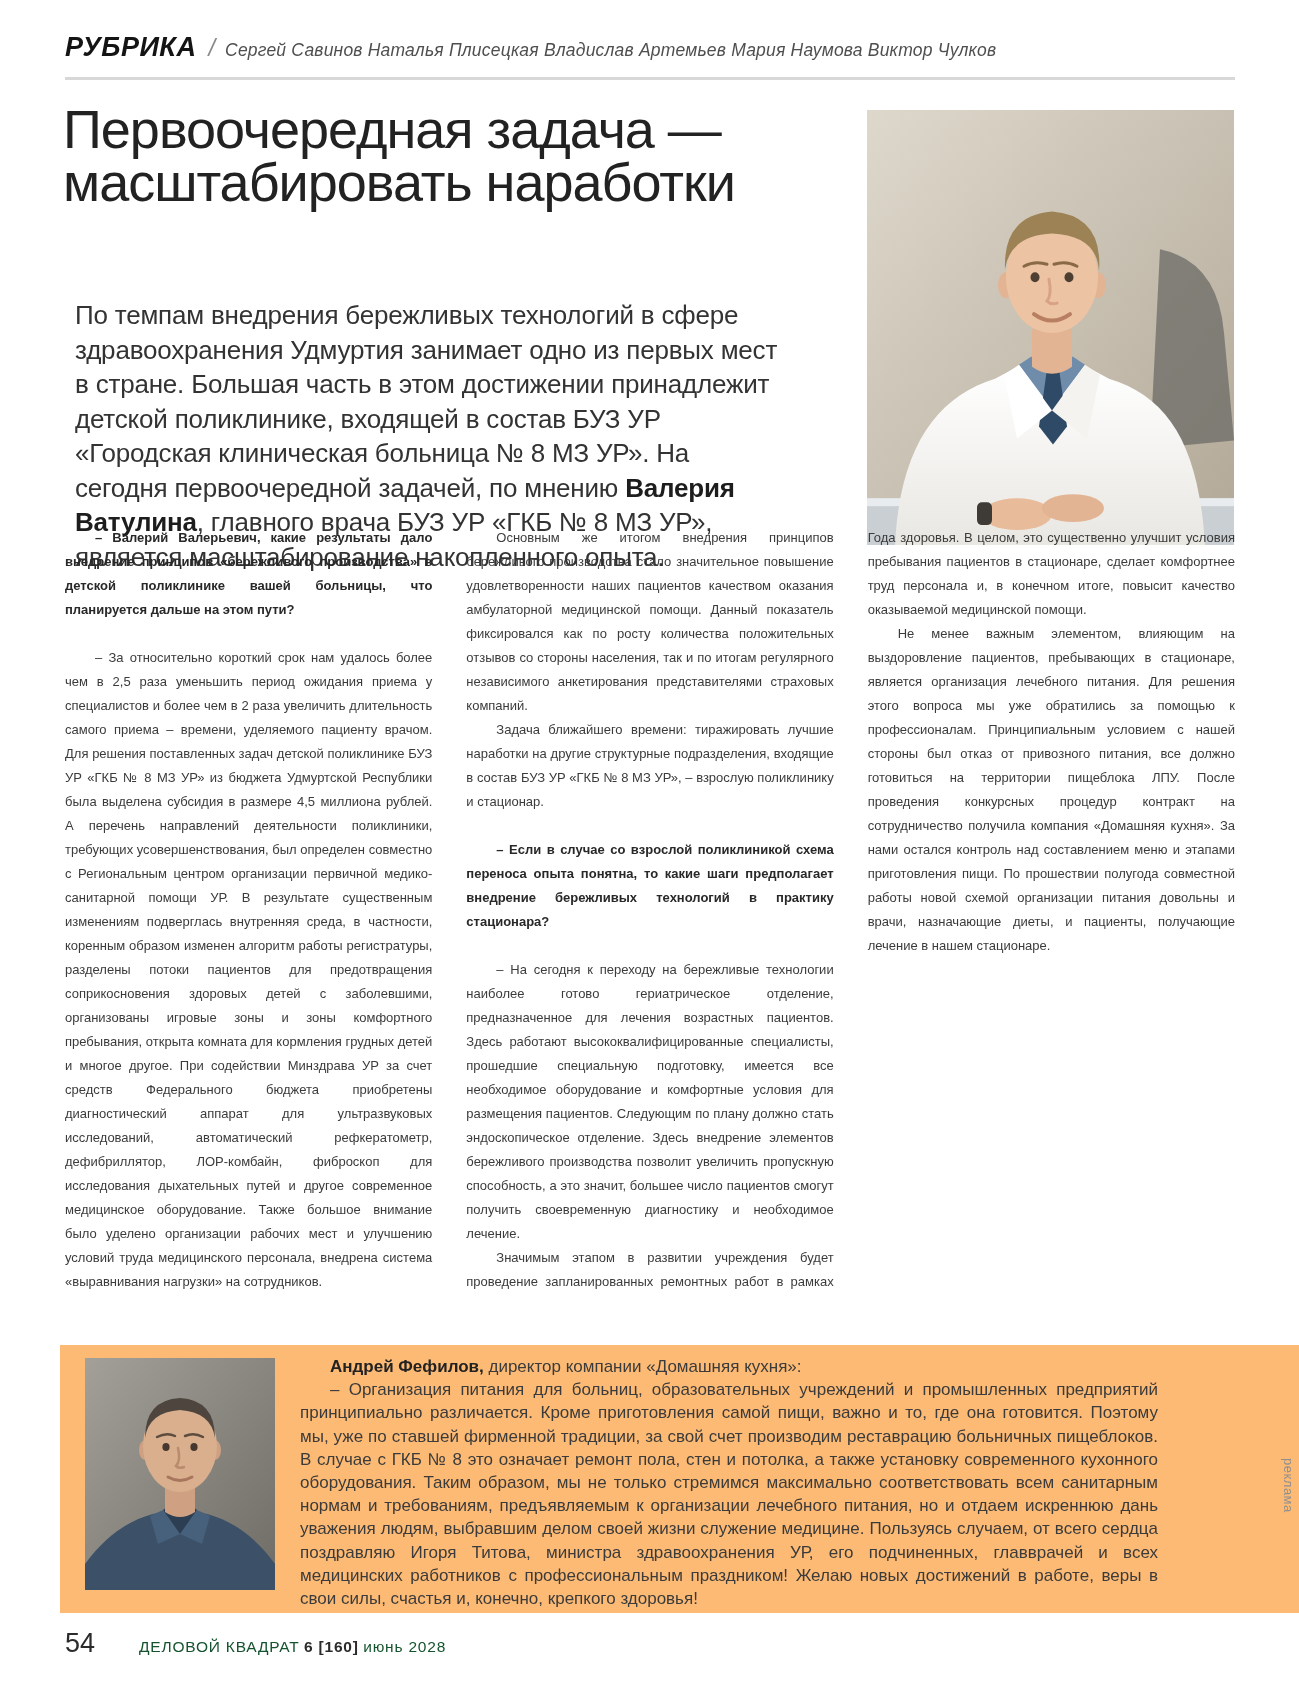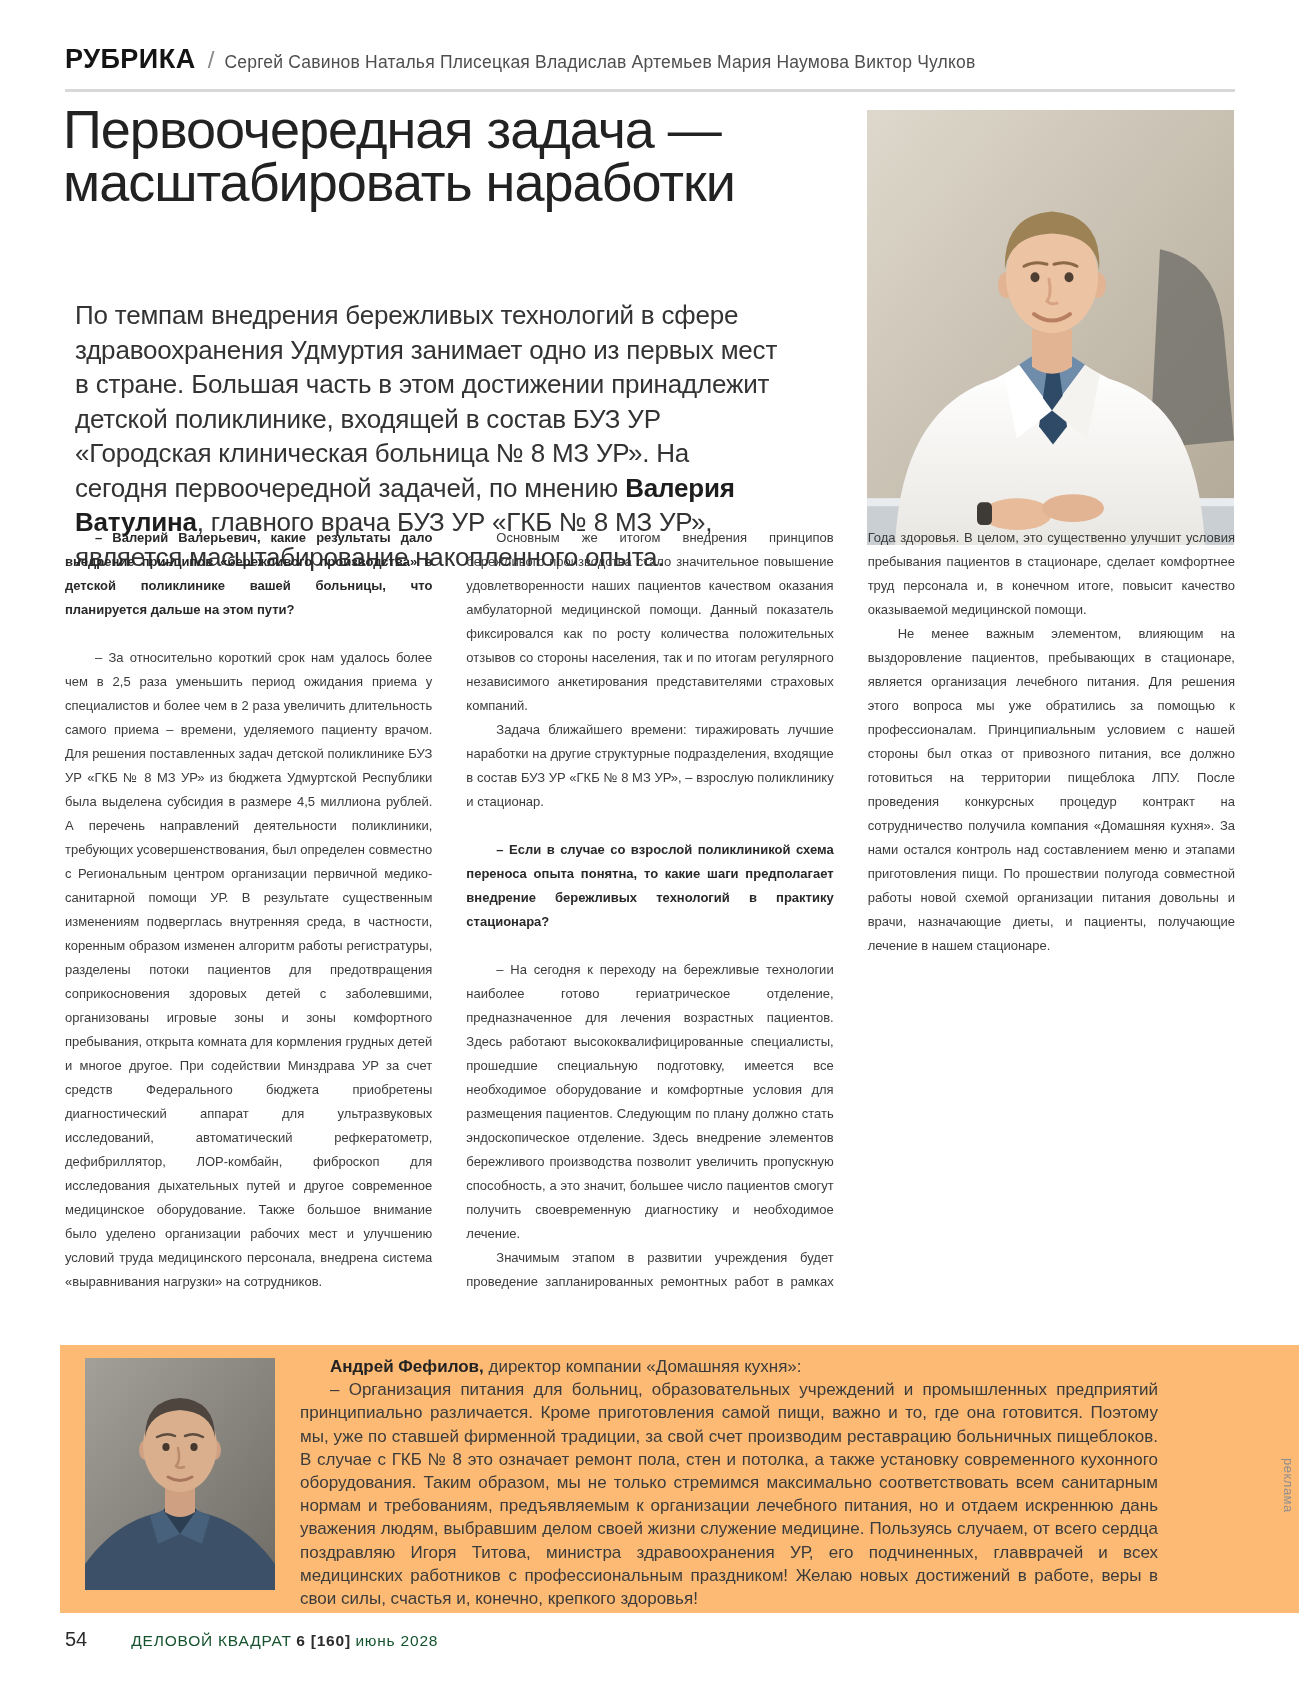--- a/index.html
+++ b/index.html
@@ -1,21 +1,21 @@
 <!DOCTYPE html>
 <html lang="ru"><head>
 <meta charset="utf-8">
 <style>
   html,body{margin:0;padding:0;background:#fff;}
   .page{position:relative;width:1299px;height:1689px;background:#ffffff;overflow:hidden;
         font-family:"Liberation Sans",sans-serif;color:#3b3b3b;}
 
   
-  .topbar{position:absolute;left:65px;top:44px;width:1170px;padding-bottom:14px;
-          border-bottom:3px solid #d8d8d8;white-space:nowrap;}
+  .topbar{position:absolute;left:65px;top:32px;width:1170px;padding-bottom:14px;
+          border-bottom:3px solid #d8d8d8;white-space:nowrap;font-style:italic;}
   .rubric{font-size:27px;font-weight:700;color:#141414;letter-spacing:.5px;}
   .sep{font-size:24px;color:#8a8a8a;margin:0 10px 0 12px;}
   .authors{font-size:17.5px;color:#4f4f4f;letter-spacing:.2px;}
 
   
   .headline{position:absolute;left:63px;top:103px;width:760px;}
   .headline h1{margin:0;font-size:62px;line-height:66px;font-weight:700;
                letter-spacing:-1.5px;color:#161616;}
   .headline .sub{font-size:54px;line-height:53px;font-weight:400;
                  letter-spacing:-1px;color:#222222;}
@@ -47,21 +47,21 @@
                font-size:17px;line-height:23.2px;color:#3b3b3b;text-align:justify;}
   .insert-text p{margin:0;text-indent:30px;}
   .insert-text b{color:#222222;}
 
   
   .ad-marker{position:absolute;right:3px;top:1458px;writing-mode:vertical-rl;
              font-size:13px;color:#8f8f8f;letter-spacing:.5px;}
 
   
   .pagefooter{position:absolute;left:65px;top:1628px;white-space:nowrap;}
-  .pagenum{display:inline-block;font-size:20px;color:#2b2b2b;margin-right:44px;
+  .pagenum{display:inline-block;font-size:27px;color:#2b2b2b;margin-right:44px;
            vertical-align:baseline;}
   .mag,.date{font-size:15.5px;color:#14532d;letter-spacing:.8px;}
   .issue{font-size:15.5px;color:#2b2b2b;letter-spacing:.8px;font-weight:700;text-align:center;}
 </style>
 </head>
 <body>
 
 <div class="page">
 
   <header class="topbar">

